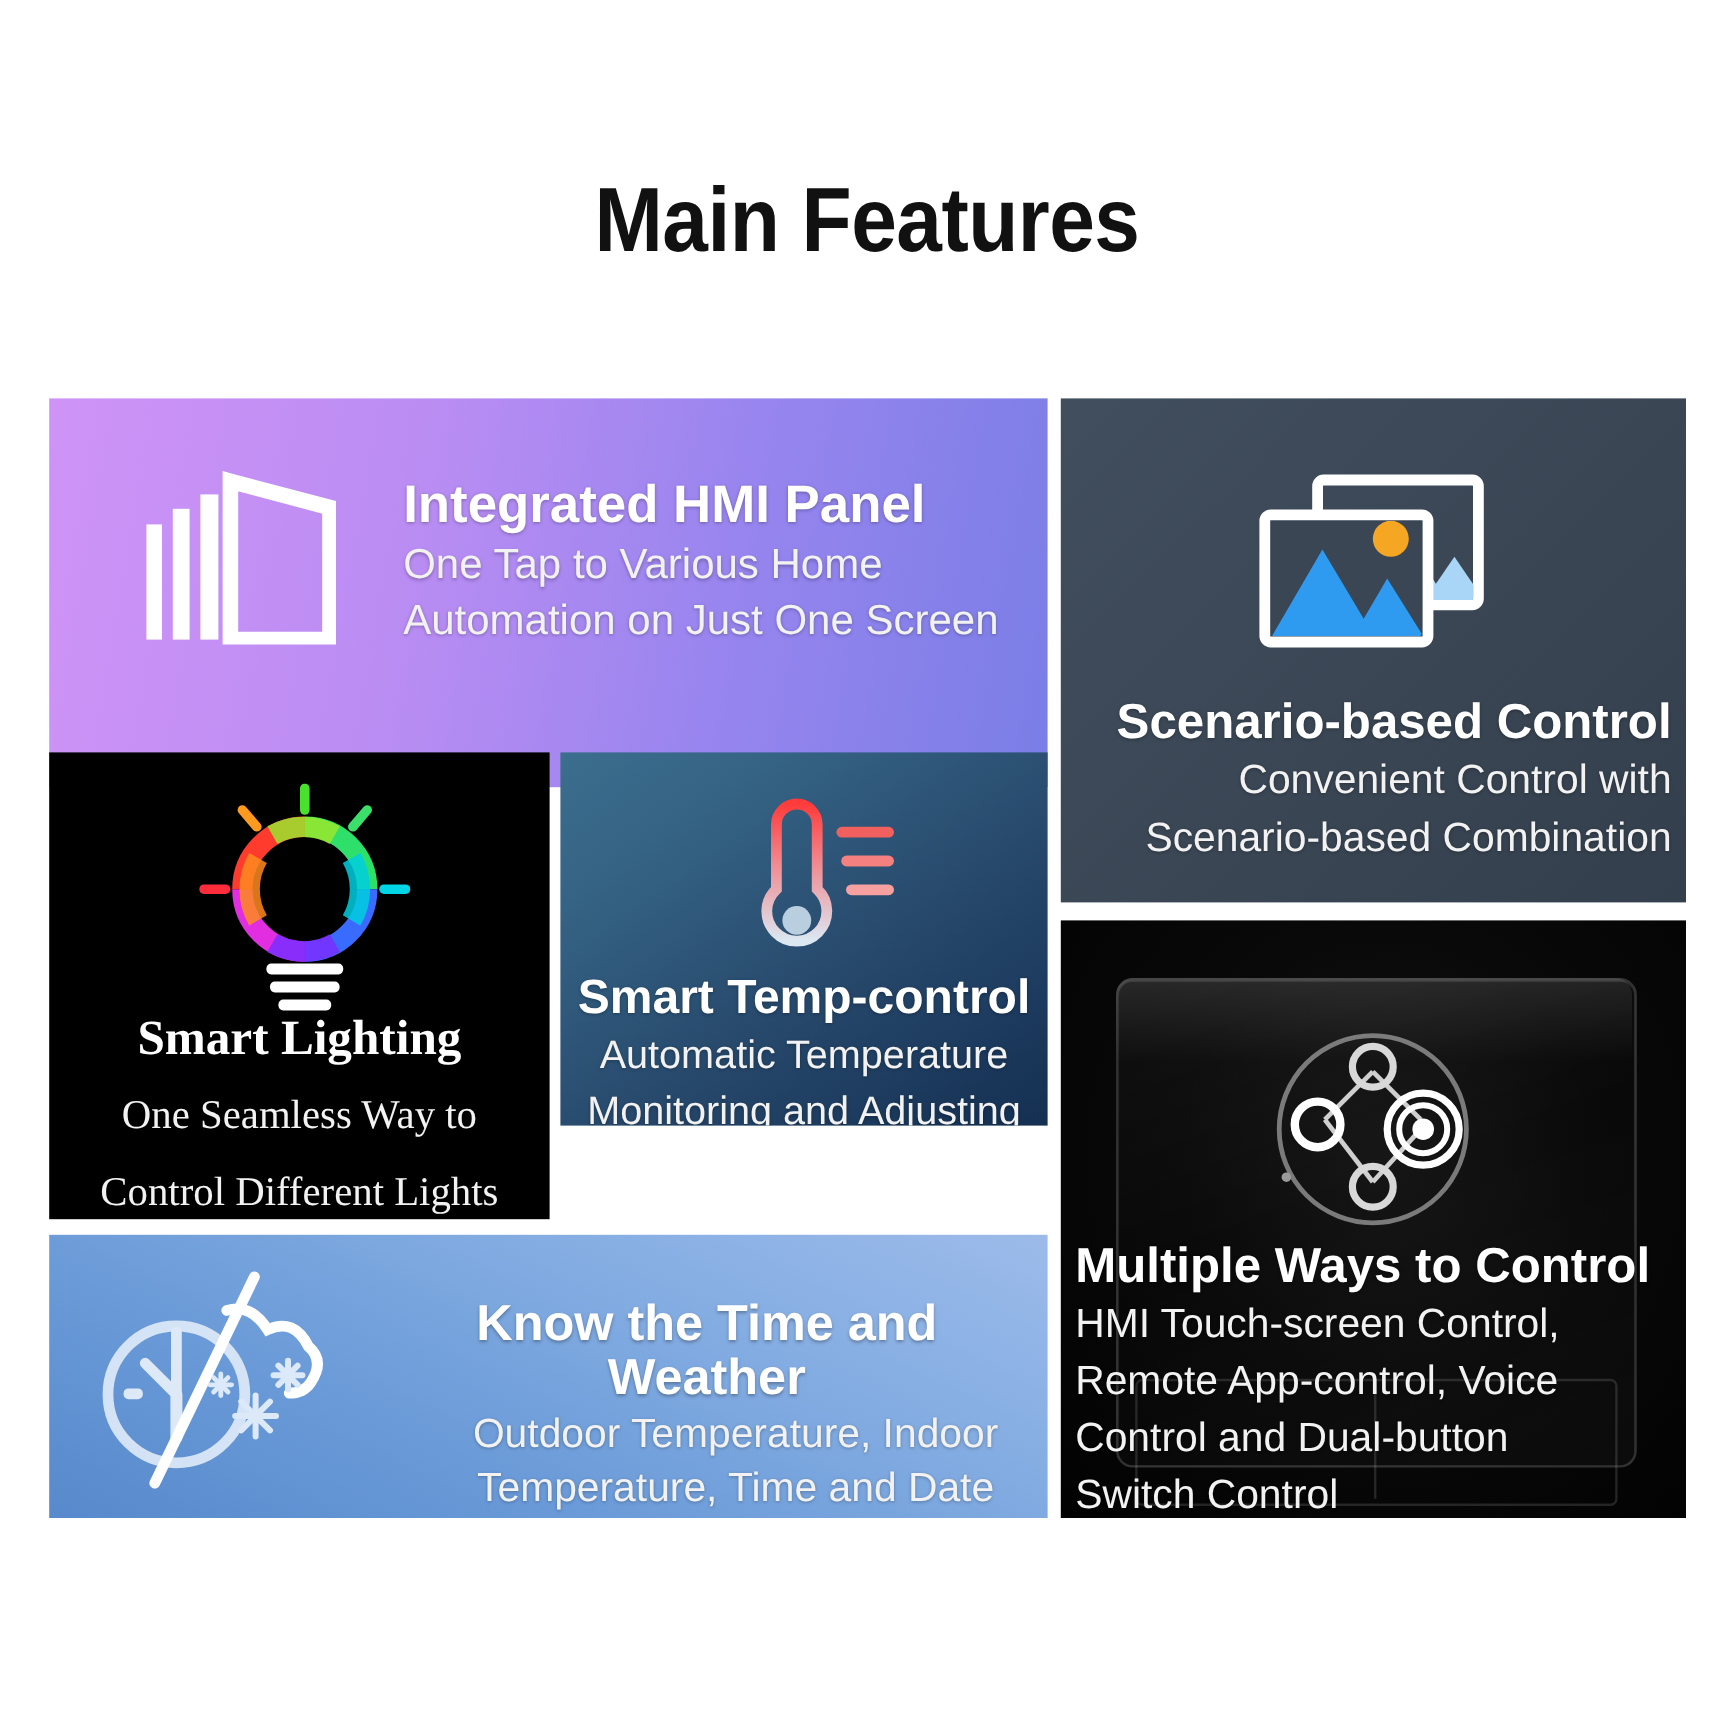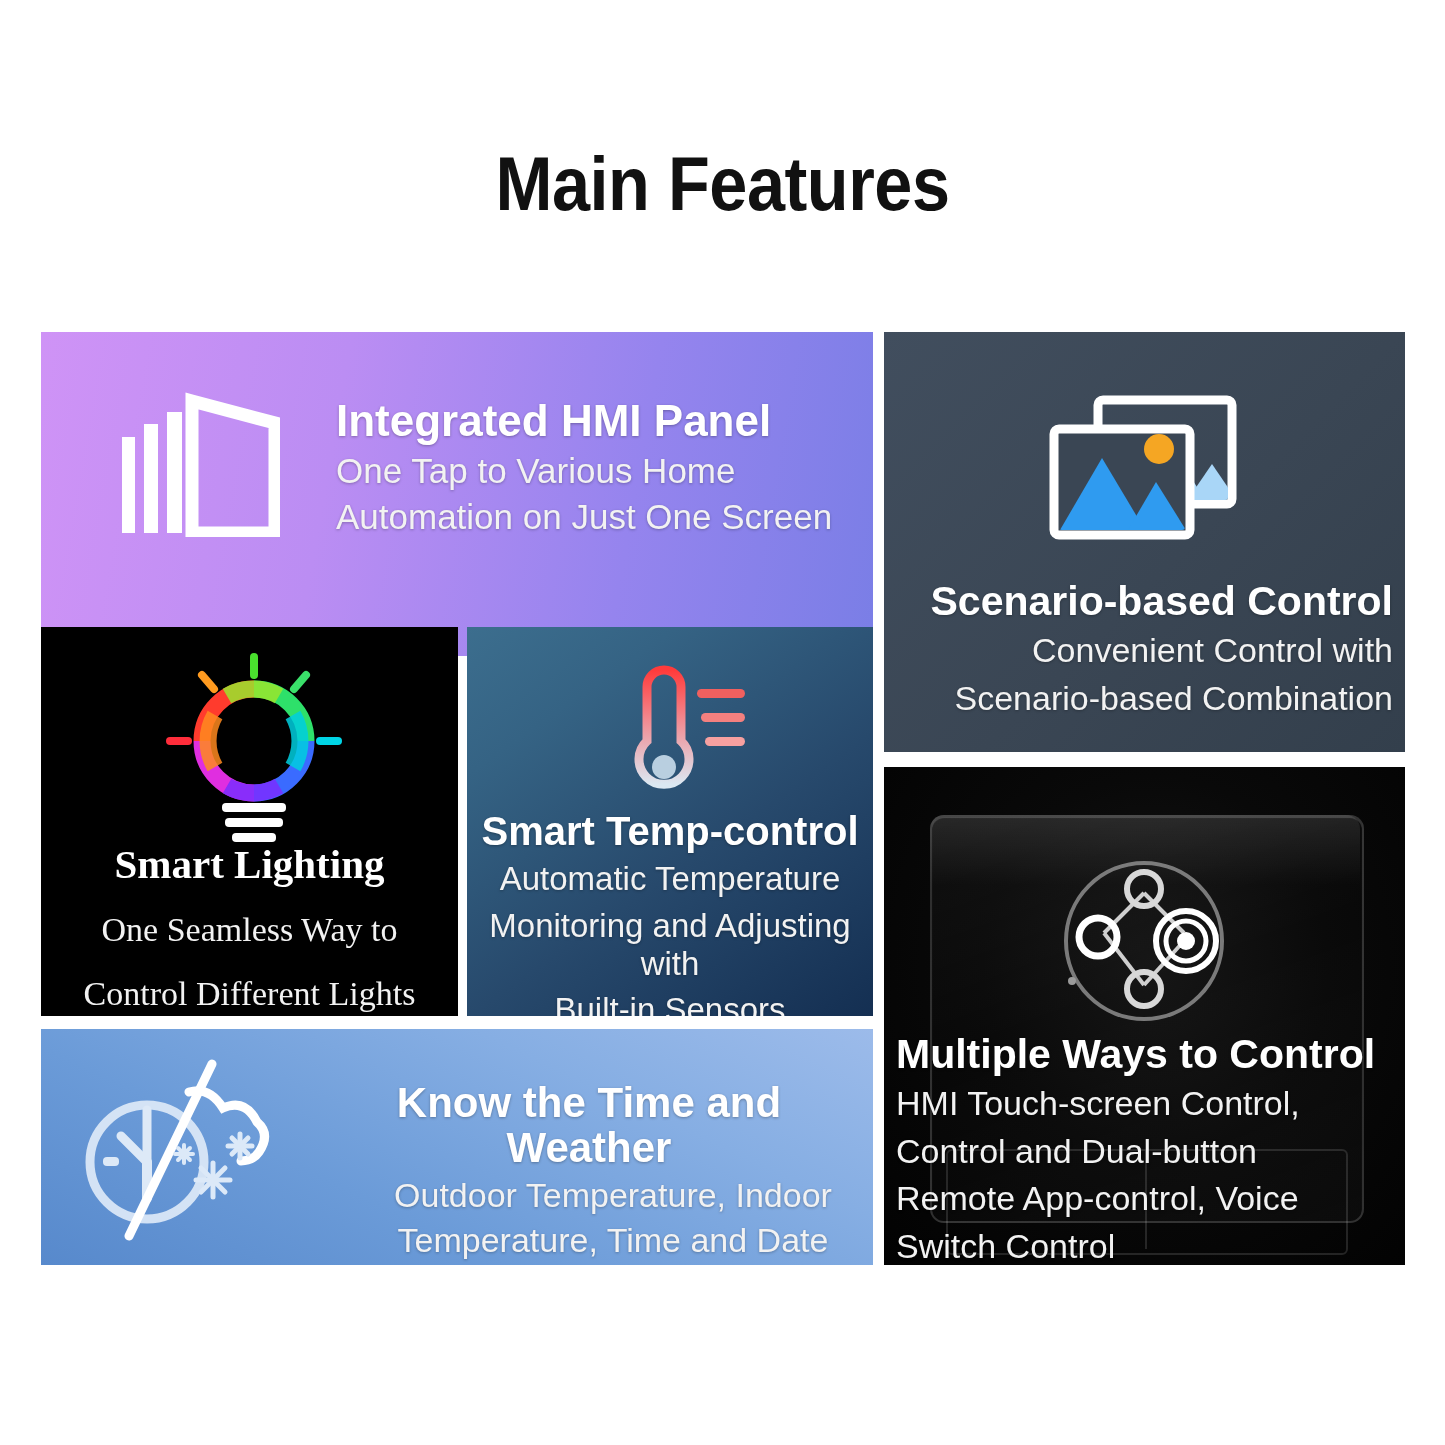--- a/index.html
+++ b/index.html
@@ -23,21 +23,21 @@
 
   
   .card{position:absolute;overflow:hidden;}
 
   .c-hmi      {left:41px;  top:332px;  width:832px; height:324px;
                background:linear-gradient(100deg,#cf93f6 0%,#bb8df3 35%,#9584ee 70%,#7a7ee6 100%);}
   .c-scenario {left:884px; top:332px;  width:521px; height:420px;
                background:linear-gradient(135deg,#414e5e 0%,#3a4654 55%,#333f4c 100%);}
   .c-lighting {left:41px;  top:627px;  width:417px; height:389px;
                background:#000000;}
-  .c-temp     {left:467px; top:627px;  width:406px; height:389px;
+  .c-temp     {left:467px; top:627px;  width:406px; height:311px;
                background:linear-gradient(145deg,#3c6e8e 0%,#356384 22%,#27496c 58%,#142f52 100%);}
   .c-multiple {left:884px; top:767px;  width:521px; height:498px;
                background:radial-gradient(ellipse at 52% 40%, #151515 0%, #090909 45%, #020202 100%);}
   .c-weather  {left:41px;  top:1029px; width:832px; height:236px;
                background:linear-gradient(25deg,#5789cc 0%,#6b9bd8 35%,#86aee3 70%,#9cbbea 100%);}
 
   
   .ttl{font-weight:bold;color:#ffffff;line-height:1.06;
        text-shadow:0 1px 3px rgba(0,0,0,.30);}
   .sub{color:#f2f2f2;line-height:1.16;font-weight:400;
@@ -239,22 +239,22 @@
   </div>
 
   <div class="card c-multiple">
     <div class="glass-frame"></div>
     <div class="glass-sheen"></div>
     <div class="glass-btns"></div>
     <div class="glass-btn-div"></div>
     <div class="mult-text">
       <div class="ttl">Multiple Ways to Control</div>
       <div class="sub">HMI Touch-screen Control,</div>
+      <div class="sub">Remote App-control, Voice</div>
       <div class="sub">Control and Dual-button</div>
-      <div class="sub">Remote App-control, Voice</div>
       <div class="sub">Switch Control</div>
     </div>
   </div>
   <div class="icon-abs ic-multiple">
     <svg viewBox="0 0 172 172" width="172" height="172" aria-hidden="true">
       <circle cx="86" cy="86" r="78" fill="none" stroke="#8d8d8d" stroke-width="4" opacity="0.85"></circle>
       <g stroke="#cfcfcf" stroke-width="4" fill="none">
         <line x1="86" y1="38" x2="46" y2="78"></line>
         <line x1="86" y1="38" x2="126" y2="78"></line>
         <line x1="46" y1="78" x2="86" y2="130"></line>

